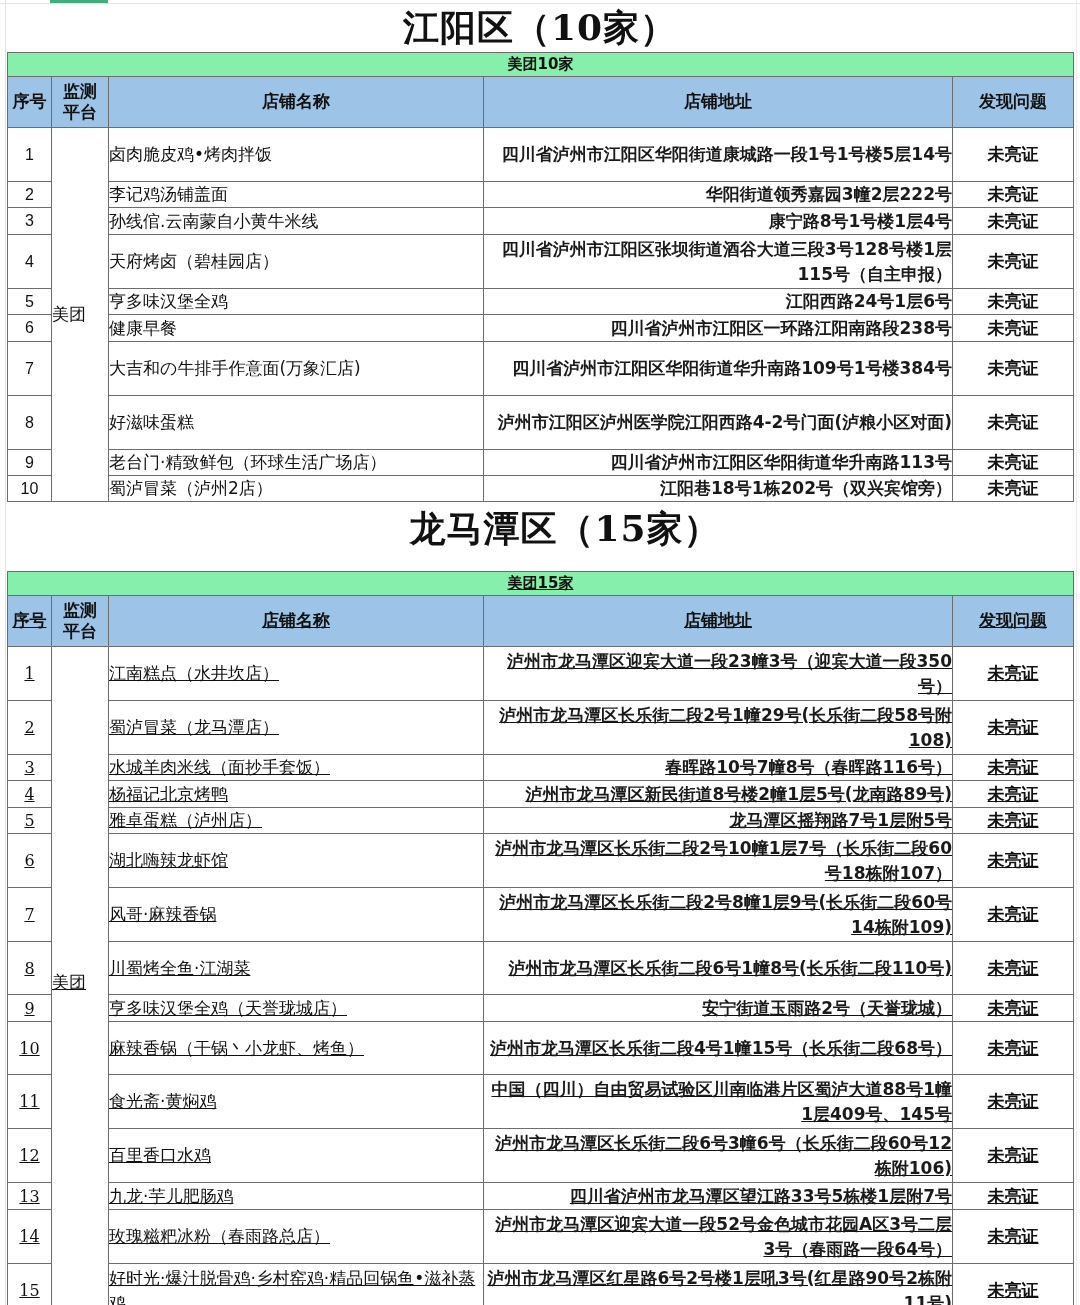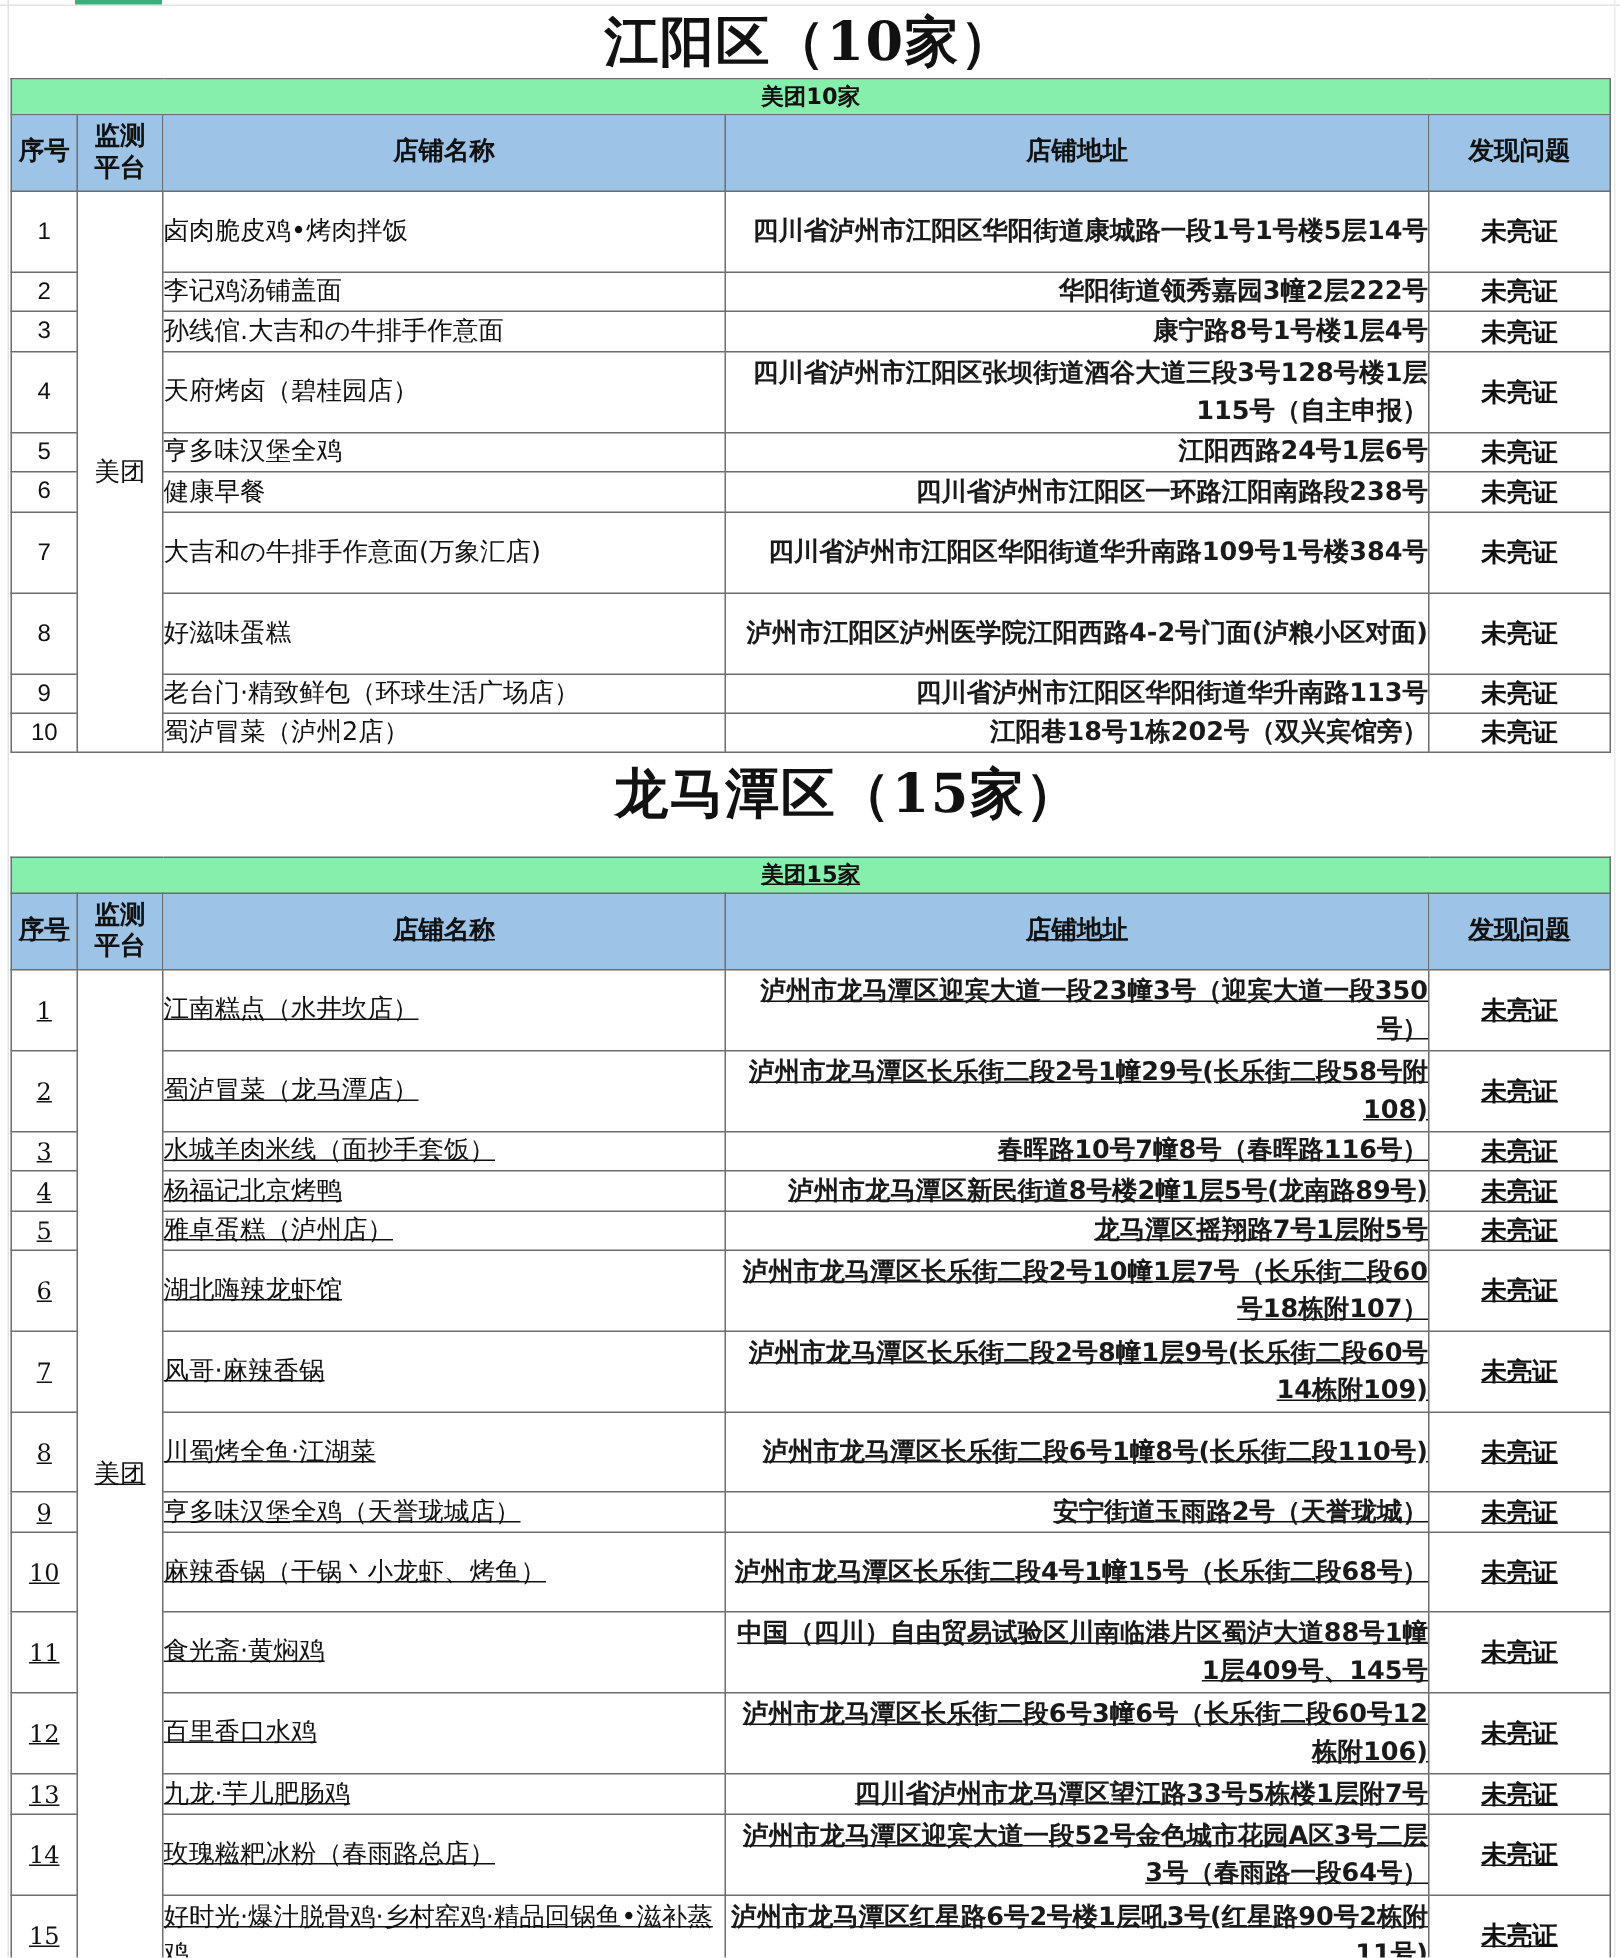--- a/index.html
+++ b/index.html
@@ -43,21 +43,21 @@
     .header-row th {
       background: #9dc3e6; font-size: 17px; font-weight: bold; height: 50px;
       text-align: center; line-height: 1.25;
     }
     .col-idx { width: 44px; }
     .col-platform { width: 57px; }
     .col-name { width: 375px; }
     .col-addr { width: 469px; }
     .col-issue { width: 121px; }
     td.idx { text-align: center; font-size: 16px; }
-    td.platform { text-align: center; font-size: 17px; vertical-align: middle; }
+    td.platform { text-align: left; font-size: 17px; vertical-align: middle; }
     td.name { text-align: left; font-size: 17px; padding-left: 2px; line-height: 25px; }
     td.addr { text-align: right; font-size: 17px; font-weight: bold; padding-left: 2px; line-height: 25px; color: #1a1a1a; }
     td.issue { text-align: center; font-size: 17px; font-weight: bold; }
     .serif-nums td.idx { font-family: "DejaVu Serif", "Liberation Serif", serif; }
   </style>
 </head>
 <body>
 
 <div class="sheet-gridline-top"></div>
 <div class="sheet-tab-indicator"></div>
@@ -93,21 +93,21 @@
       <td class="issue">未亮证</td>
     </tr>
     <tr style="height:26px;">
       <td class="idx" style="font-family:'Liberation Sans',sans-serif;">2</td>
       <td class="name">李记鸡汤铺盖面</td>
       <td class="addr">华阳街道领秀嘉园3幢2层222号</td>
       <td class="issue">未亮证</td>
     </tr>
     <tr style="height:27px;">
       <td class="idx" style="font-family:'Liberation Sans',sans-serif;">3</td>
-      <td class="name">孙线倌.大吉和の牛排手作意面</td>
+      <td class="name">孙线倌.云南蒙自小黄牛米线</td>
       <td class="addr">康宁路8号1号楼1层4号</td>
       <td class="issue">未亮证</td>
     </tr>
     <tr style="height:54px;">
       <td class="idx" style="font-family:'Liberation Sans',sans-serif;">4</td>
       <td class="name">天府烤卤（碧桂园店）</td>
       <td class="addr">四川省泸州市江阳区张坝街道酒谷大道三段3号128号楼1层115号（自主申报）</td>
       <td class="issue">未亮证</td>
     </tr>
     <tr style="height:26px;">

